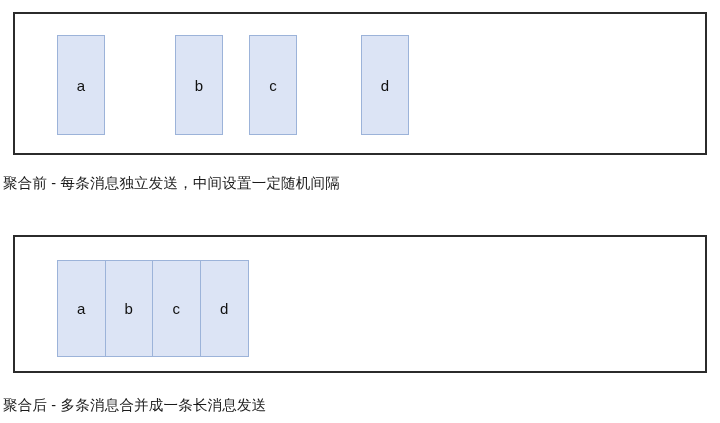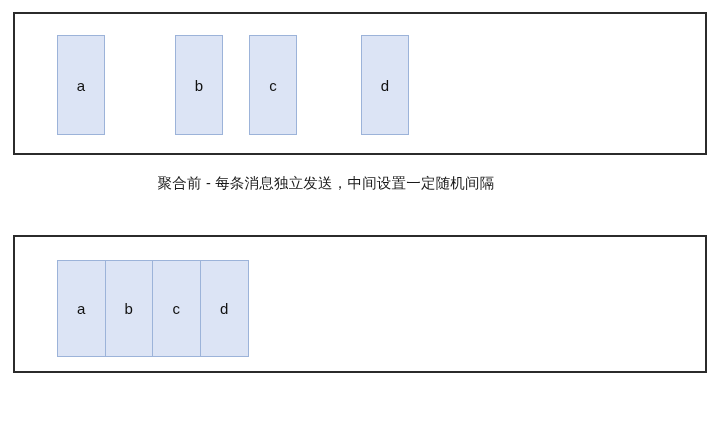--- a/index.html
+++ b/index.html
@@ -96,23 +96,22 @@
     line-height: 1;
     background: #dce4f5;
   }
   .boxes-merged .cell:last-child {
     border-right: none;
   }
 
   
   .caption {
     position: absolute;
-    left: 16px;
+    left: 3px;
     width: 620px;
-    text-align: center;
     color: #1a1a1a;
     font-size: 14.5px;
     letter-spacing: 0.2px;
     white-space: nowrap;
   }
   .caption-before { top: 174px; }
   .caption-after  { top: 396px; }
 </style>
 </head>
 <body>
@@ -148,14 +147,15 @@
       </div>
       <div class="cell">
         <span>c</span>
       </div>
       <div class="cell">
         <span>d</span>
       </div>
     </div>
   </div>
 
+  <div class="caption caption-after">聚合后 - 多条消息合并成一条长消息发送</div>
 
 </div>
 
 </body></html>

